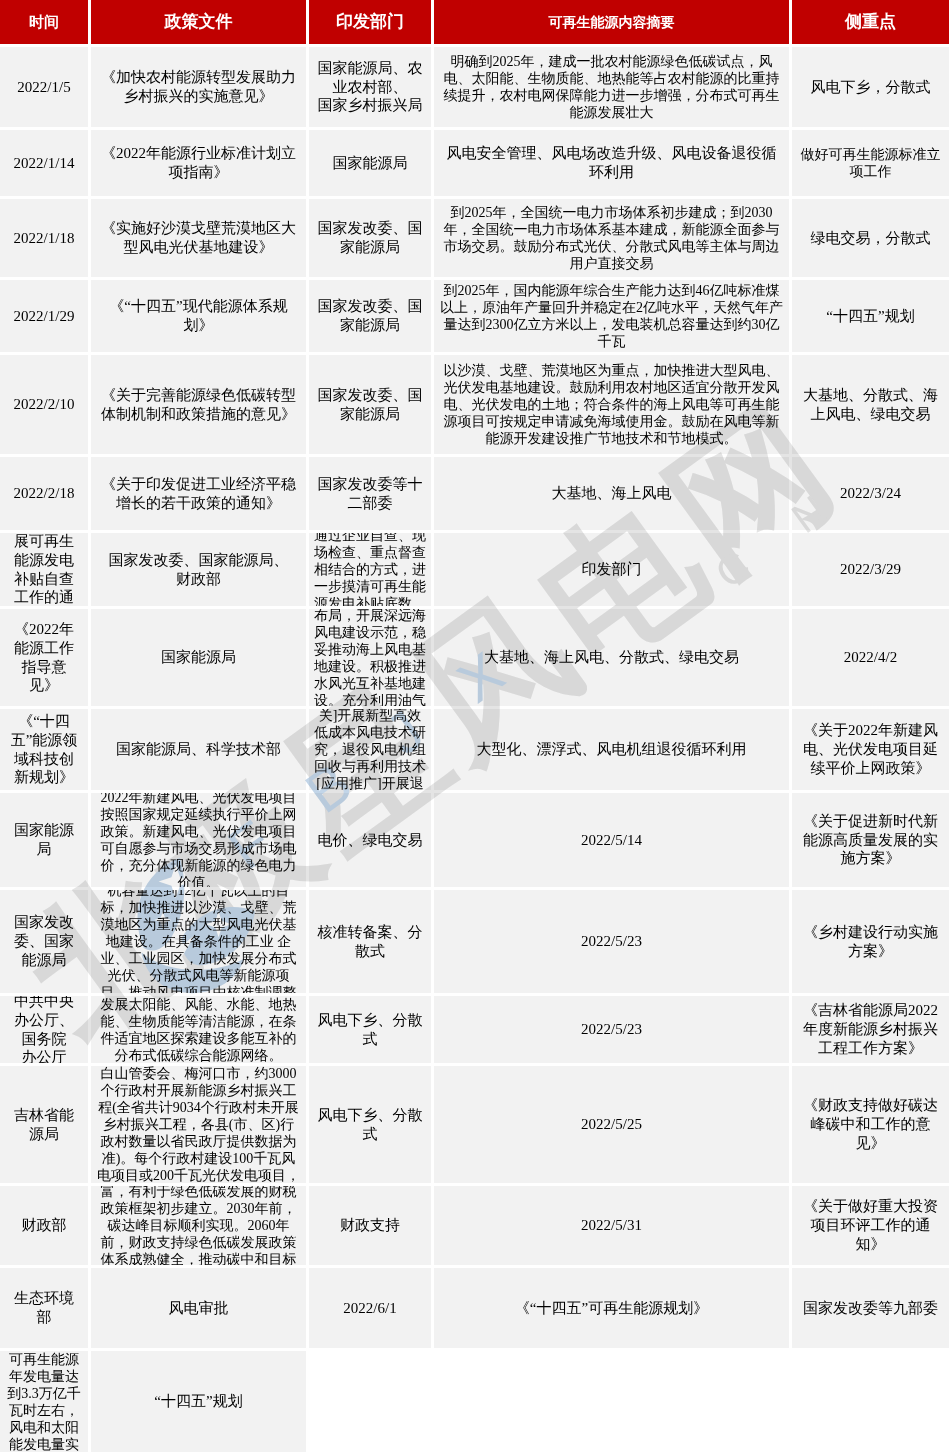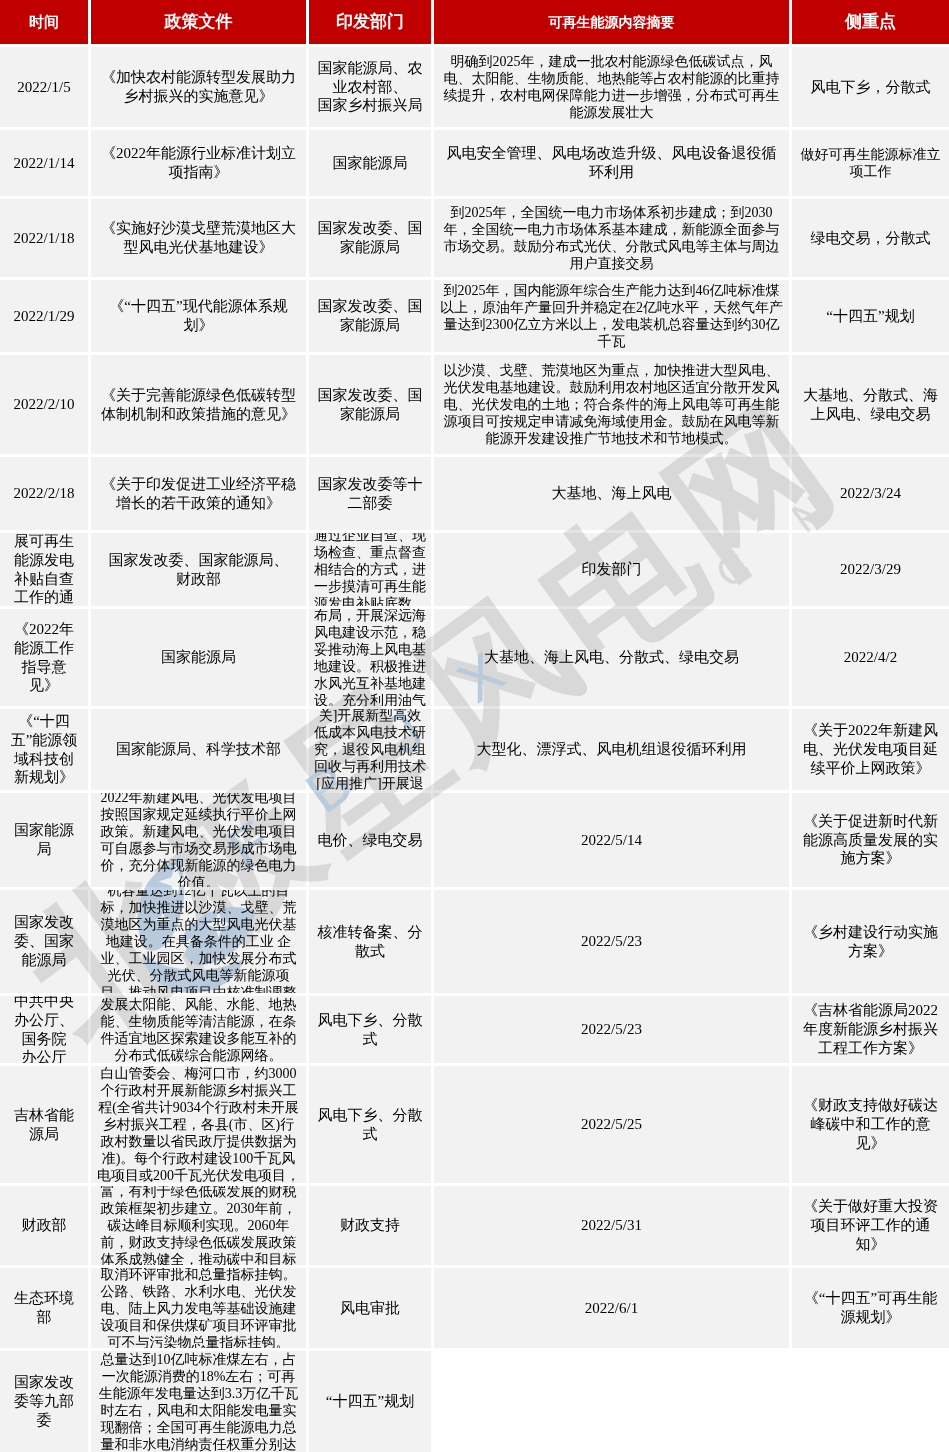--- a/index.html
+++ b/index.html
@@ -164,21 +164,20 @@
       <div class="cell col3">2022年在吉林省9个市(州)以及长白山管委会、梅河口市，约3000个行政村开展新能源乡村振兴工程(全省共计9034个行政村未开展乡村振兴工程，各县(市、区)行政村数量以省民政厅提供数据为准)。每个行政村建设100千瓦风电项目或200千瓦光伏发电项目，2024年度实现省内全面覆盖。</div>
       <div class="cell col4">风电下乡、分散式</div>
       <div class="cell col0">2022/5/25</div>
       <div class="cell col1">《财政支持做好碳达峰碳中和工作的意见》</div>
       <div class="cell col2">财政部</div>
       <div class="cell col3">到2025年，财政政策工具不断丰富，有利于绿色低碳发展的财税政策框架初步建立。2030年前，碳达峰目标顺利实现。2060年前，财政支持绿色低碳发展政策体系成熟健全，推动碳中和目标顺利实现。</div>
       <div class="cell col4">财政支持</div>
       <div class="cell col0">2022/5/31</div>
       <div class="cell col1">《关于做好重大投资项目环评工作的通知》</div>
       <div class="cell col2">生态环境部</div>
-      <div class="cell col3">取消环评审批和总量指标挂钩。公路、铁路、水利水电、光伏发电、陆上风力发电等基础设施建设项目和保供煤矿项目环评审批可不与污染物总量指标挂钩。</div>
       <div class="cell col4">风电审批</div>
       <div class="cell col0">2022/6/1</div>
       <div class="cell col1">《“十四五”可再生能源规划》</div>
       <div class="cell col2">国家发改委等九部委</div>
       <div class="cell col3">目标到 2025年，可再生能源消费总量达到10亿吨标准煤左右，占一次能源消费的18%左右；可再生能源年发电量达到3.3万亿千瓦时左右，风电和太阳能发电量实现翻倍；全国可再生能源电力总量和非水电消纳责任权重分别达到33%和18%左右。</div>
       <div class="cell col4">“十四五”规划</div>
     </div>
 
   <div class="watermark">
     <div class="wm-brand">北极星风电网</div>

